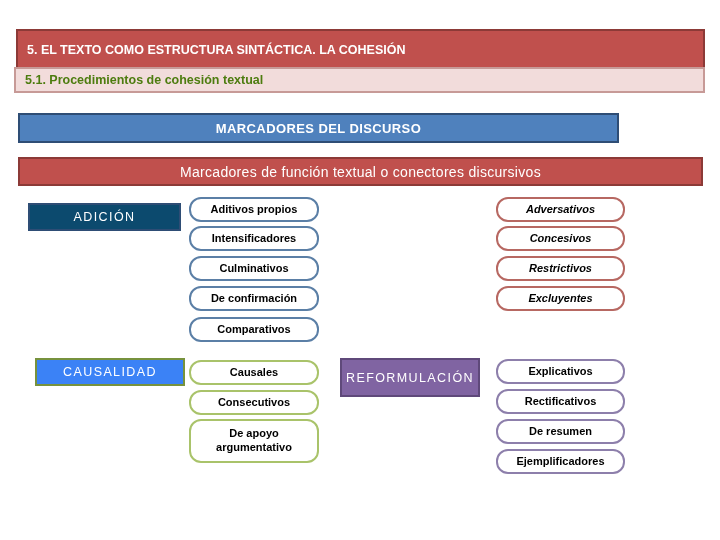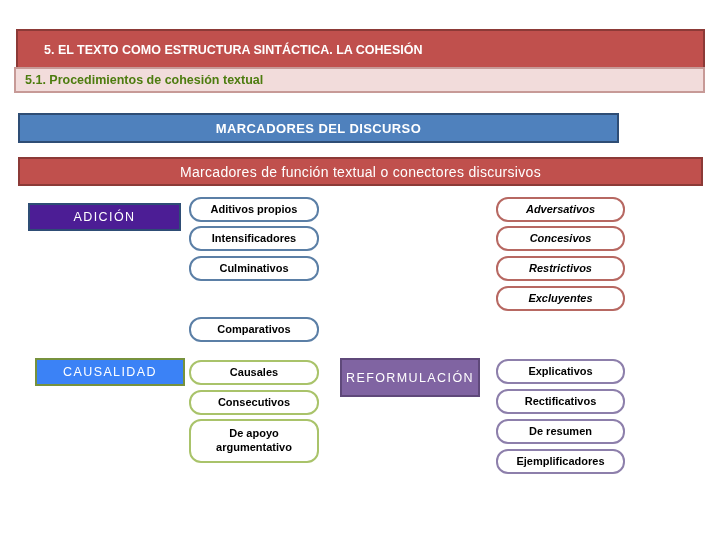--- a/index.html
+++ b/index.html
@@ -6,42 +6,42 @@
   .slide{
     position:relative;width:720px;height:540px;background:#ffffff;
     font-family:"Liberation Sans", sans-serif;overflow:hidden;
   }
   .banner{
     position:absolute;box-sizing:border-box;display:flex;align-items:center;
   }
   .banner-title{
     left:16px;top:29px;width:689px;height:41px;
     background:#C0504D;border:2px solid #8C3A37;
-    color:#ffffff;font-weight:bold;font-size:12.5px;padding-left:26px;
+    color:#ffffff;font-weight:bold;font-size:12.5px;padding-left:9px;
   }
   .banner-subtitle{
     left:14px;top:67px;width:691px;height:26px;
     background:#F2DCDB;border:2px solid #C79A97;
     color:#4d7c0f;font-weight:bold;font-size:12.5px;padding-left:9px;
   }
   .banner-blue{
     left:18px;top:113px;width:601px;height:30px;
     background:#4F81BD;border:2px solid #2E4D75;
     color:#ffffff;font-weight:bold;font-size:13px;justify-content:center;letter-spacing:.4px;
   }
   .banner-red2{
     left:18px;top:157px;width:685px;height:29px;
     background:#C0504D;border:2px solid #8C3A37;
     color:#ffffff;font-weight:normal;font-size:14px;justify-content:center;letter-spacing:.3px;
   }
   .hdr{
     position:absolute;box-sizing:border-box;display:flex;align-items:center;justify-content:center;
     color:#ffffff;font-size:12.5px;letter-spacing:1.4px;font-weight:normal;
   }
-  .hdr-adicion{left:28px;top:203px;width:153px;height:28px;background:#4c1d95;border:2px solid #2E4D75;}
+  .hdr-adicion{left:28px;top:203px;width:153px;height:28px;background:#0c4a6e;border:2px solid #2E4D75;}
   .hdr-oposicion{left:340px;top:198px;width:140px;height:27px;background:#C0504D;border:2px solid #8C3A37;}
   .hdr-causalidad{left:35px;top:358px;width:150px;height:28px;background:#3b82f6;border:2px solid #77923D;}
   .hdr-reformulacion{left:340px;top:358px;width:140px;height:39px;background:#8064A2;border:2px solid #5F497A;}
   .cell{
     position:absolute;box-sizing:border-box;height:25px;background:#ffffff;
     display:flex;align-items:center;justify-content:center;text-align:center;
     color:#000000;font-weight:bold;font-size:11px;line-height:1.25;border-radius:12px;
   }
   .c-blue{border:2px solid #5B7FA6;}
   .c-red{border:2px solid #B76862;font-style:italic;}
@@ -61,20 +61,21 @@
   <div class="banner banner-blue">MARCADORES DEL DISCURSO</div>
   <div class="banner banner-red2">Marcadores de función textual o conectores discursivos</div>
 
   <div class="hdr hdr-adicion">ADICIÓN</div>
   <div class="hdr hdr-causalidad">CAUSALIDAD</div>
   <div class="hdr hdr-reformulacion">REFORMULACIÓN</div>
 
   <div class="cell c-blue col2" style="top:197px">Aditivos propios</div>
   <div class="cell c-blue col2" style="top:226px">Intensificadores</div>
   <div class="cell c-blue col2" style="top:256px">Culminativos</div>
+  <div class="cell c-blue col2" style="top:286px">De confirmación</div>
   <div class="cell c-blue col2" style="top:317px">Comparativos</div>
 
   <div class="cell c-red col4" style="top:197px">Adversativos</div>
   <div class="cell c-red col4" style="top:226px">Concesivos</div>
   <div class="cell c-red col4" style="top:256px">Restrictivos</div>
   <div class="cell c-red col4" style="top:286px">Excluyentes</div>
 
   <div class="cell c-green col2" style="top:360px">Causales</div>
   <div class="cell c-green col2" style="top:390px">Consecutivos</div>
   <div class="cell c-green col2 tall" style="top:419px">De apoyo argumentativo</div>

